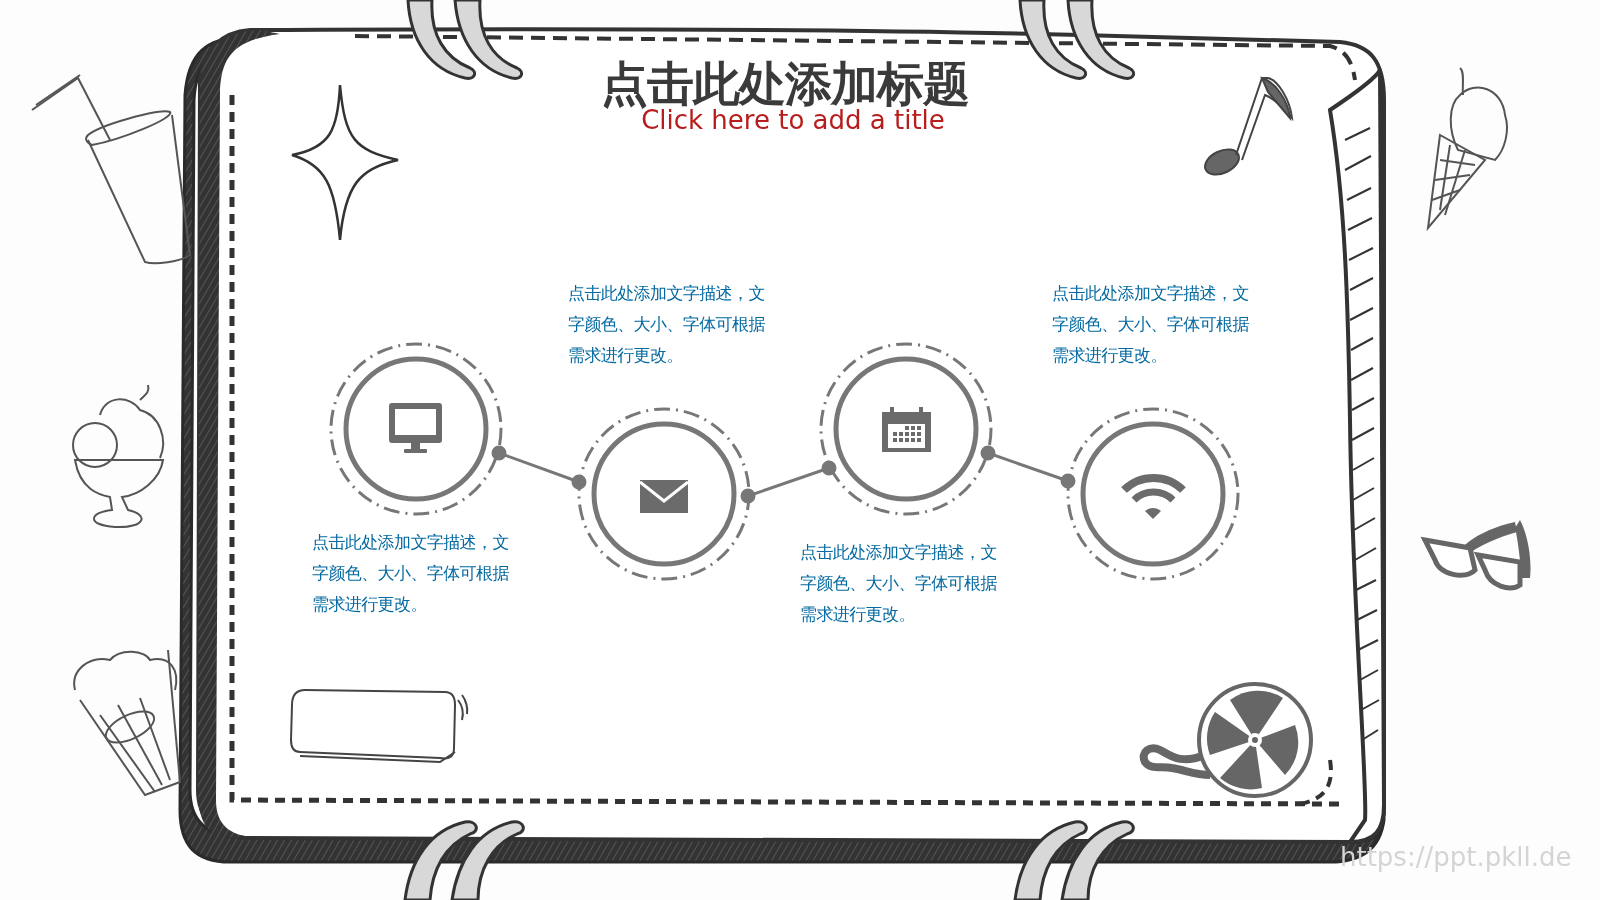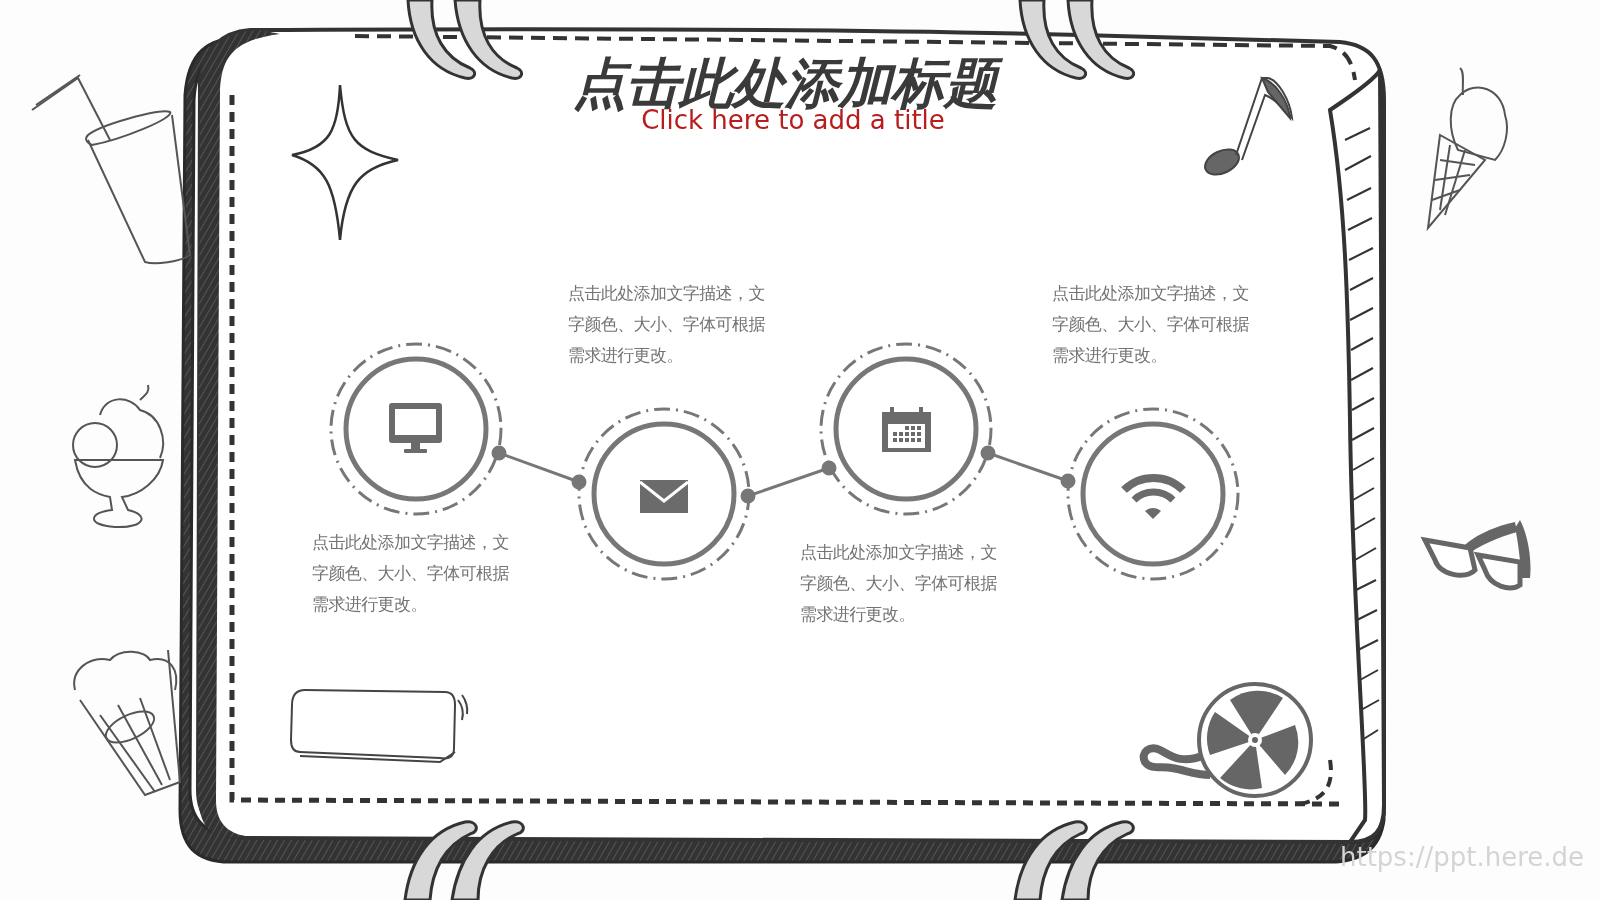--- a/index.html
+++ b/index.html
@@ -1,24 +1,24 @@
 <!DOCTYPE html>
 <html><head>
   <meta charset="utf-8">
   <style>
     html, body { margin:0; padding:0; }
     body { width:1600px; height:900px; background:#fdfdfd; position:relative; overflow:hidden;
            font-family:"DejaVu Sans", sans-serif; }
     svg.layer { position:absolute; left:0; top:0; }
     .title { position:absolute; left:0; width:1570px; top:52px; text-align:center;
-             font-family:"DejaVu Sans", sans-serif; font-weight:bold; font-size:54px; color:#3a3a3a;
-             letter-spacing:-1px; line-height:64px;font-style:italic; }
+             font-family:"DejaVu Sans", sans-serif; font-weight:bold; font-size:47px; color:#3a3a3a;
+             letter-spacing:-1px; line-height:64px; }
     .subtitle { position:absolute; left:0; width:1586px; top:104px; text-align:center;
                 font-family:"DejaVu Sans", sans-serif; font-size:26px; color:#b91c1c; line-height:32px; }
-    .desc { position:absolute; width:230px; font-size:17px; line-height:31px; color:#737373;
+    .desc { position:absolute; width:230px; font-size:17px; line-height:31px; color:#0369a1;
             font-family:"DejaVu Sans", sans-serif; letter-spacing:-0.6px; }
     .watermark { position:absolute; left:1340px; top:842px; font-size:26px; color:#d4d4d4;
                  font-family:"DejaVu Sans", sans-serif; letter-spacing:0px; }
   </style>
 </head>
 <body>
 
 <svg class="layer" width="1600" height="900" viewBox="0 0 1600 900">
   <defs>
     <pattern id="hatch" width="6" height="6" patternUnits="userSpaceOnUse" patternTransform="rotate(30)">
@@ -218,13 +218,13 @@
   <div>点击此处添加文字描述，文</div>
   <div>字颜色、大小、字体可根据</div>
   <div>需求进行更改。</div>
 </div>
 <div class="desc" style="left:1052px; top:278px;">
   <div>点击此处添加文字描述，文</div>
   <div>字颜色、大小、字体可根据</div>
   <div>需求进行更改。</div>
 </div>
 
-<div class="watermark">https://ppt.here.de</div>
+<div class="watermark">https://ppt.pkll.de</div>
 
 </body></html>

